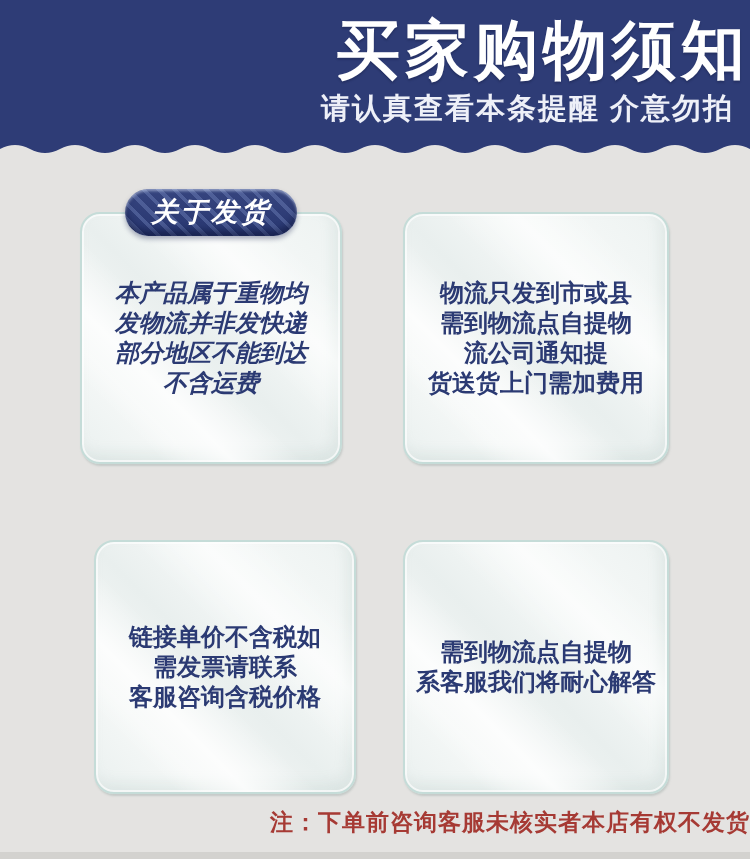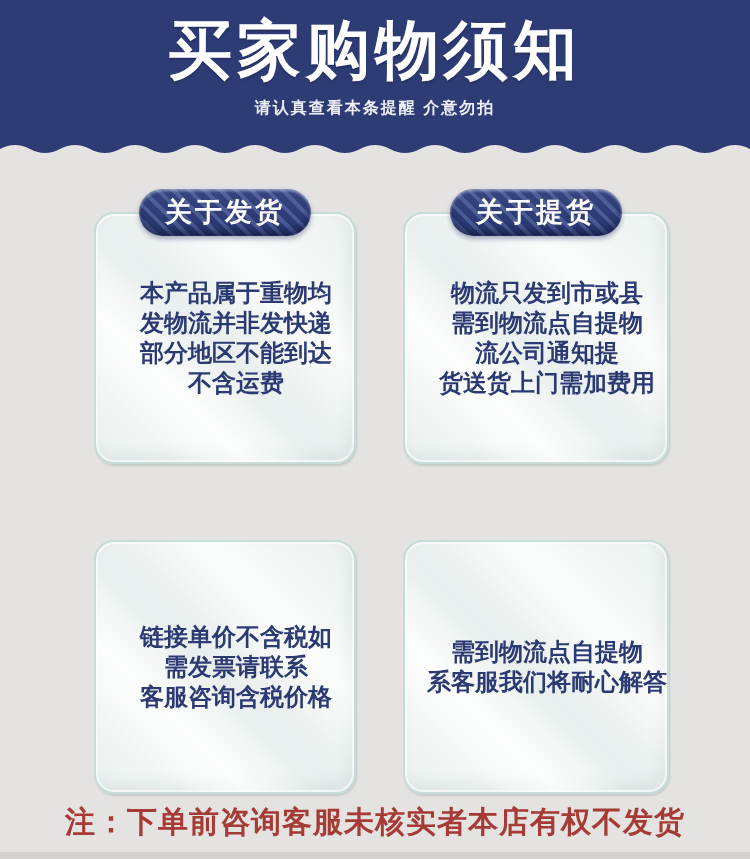--- a/index.html
+++ b/index.html
@@ -18,36 +18,36 @@
     background: #e4e3e1;
   }
 
   
   .banner {
     position: absolute;
     top: 0; left: 0;
     width: 750px;
     height: 140px;
     background: #2e3c76;
-    text-align: center;
+    text-align: right;
     z-index: 1;
   }
   .banner h1 {
     margin: 0;
     padding-top: 12px;
     font-size: 64px;
     line-height: 76px;
     font-weight: 900;
     color: #ffffff;
     letter-spacing: 5px;
     text-shadow: 0 2px 2px rgba(10,16,45,.25);
   }
   .banner p {
-    margin: 5px 8px 0;
-    font-size: 16px;
+    margin: 5px 16px 0;
+    font-size: 29px;
     line-height: 30px;
     font-weight: 700;
     color: #eef0f8;
     letter-spacing: 2px;
   }
   .wave {
     position: absolute;
     top: 140px; left: 0;
     width: 750px;
     height: 14px;
@@ -76,40 +76,39 @@
     border-radius: 17px;
     background: linear-gradient(45deg,
       rgba(255,255,255,0) 16%,
       rgba(255,255,255,.8) 30%,
       rgba(255,255,255,0) 44%,
       rgba(255,255,255,0) 56%,
       rgba(255,255,255,.55) 70%,
       rgba(255,255,255,0) 84%);
     pointer-events: none;
   }
-  .card-tl { left: 94px;  top: 212px; }
+  .card-tl { left: 80px;  top: 212px; font-style: italic; }
   .card-tr { left: 403px; top: 212px; width: 262px; }
   .card-bl { left: 94px;  top: 540px; height: 250px; }
   .card-br { left: 403px; top: 540px; width: 262px; height: 250px; }
 
   .card-text {
     position: relative;
     z-index: 1;
     width: 100%;
     height: 100%;
     display: flex;
     align-items: center;
     justify-content: center;
     text-align: center;
     white-space: pre-line;
     font-size: 24px;
     line-height: 30px;
     font-weight: 700;
     color: #2b3a73;
-    padding-left: 11px;
   }
 
   
   .badge {
     position: absolute;
     top: -25px;
     left: 50%;
     transform: translateX(-50%);
     z-index: 2;
     height: 47px;
@@ -132,22 +131,22 @@
       0 3px 5px rgba(25,35,80,.35);
   }
 
   
   .note {
     position: absolute;
     top: 806px;
     left: 0;
     width: 750px;
     margin: 0;
-    text-align: center;
-    font-size: 30px;
+    text-align: right;
+    font-size: 23px;
     line-height: 32px;
     font-weight: 700;
     letter-spacing: 1px;
     color: #a63a34;
   }
   .bottom-strip {
     position: absolute;
     bottom: 0; left: 0;
     width: 750px;
     height: 7px;
@@ -172,21 +171,20 @@
 
     <section class="card card-tl">
       <div class="badge">关于发货</div>
       <div class="card-text">本产品属于重物均
 发物流并非发快递
 部分地区不能到达
 不含运费</div>
     </section>
 
     <section class="card card-tr">
-      <div class="badge">关于提货</div>
       <div class="card-text">物流只发到市或县
 需到物流点自提物
 流公司通知提
 货送货上门需加费用</div>
     </section>
 
     <section class="card card-bl">
       <div class="card-text">链接单价不含税如
 需发票请联系
 客服咨询含税价格</div>

